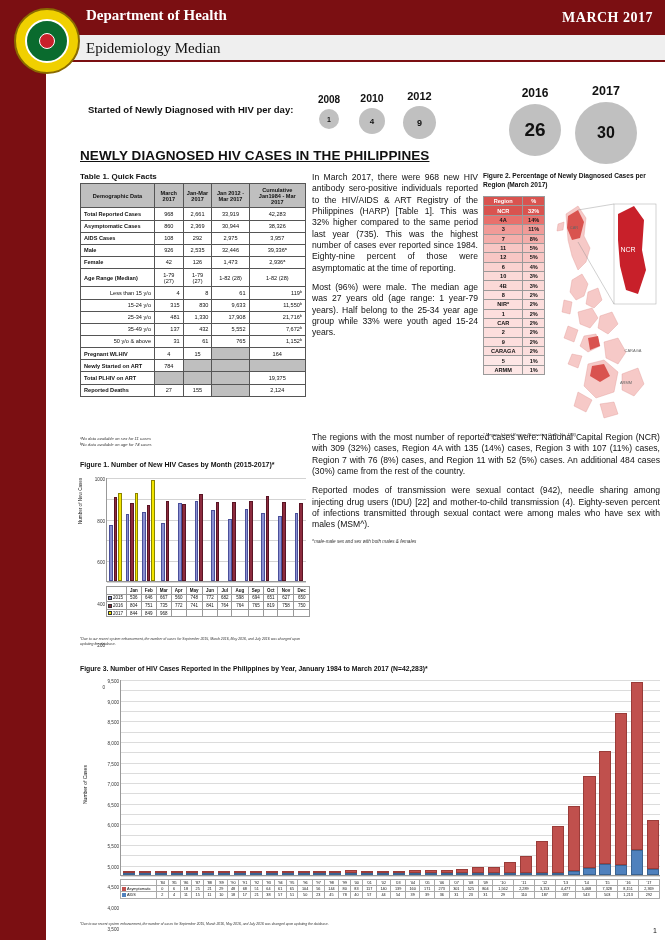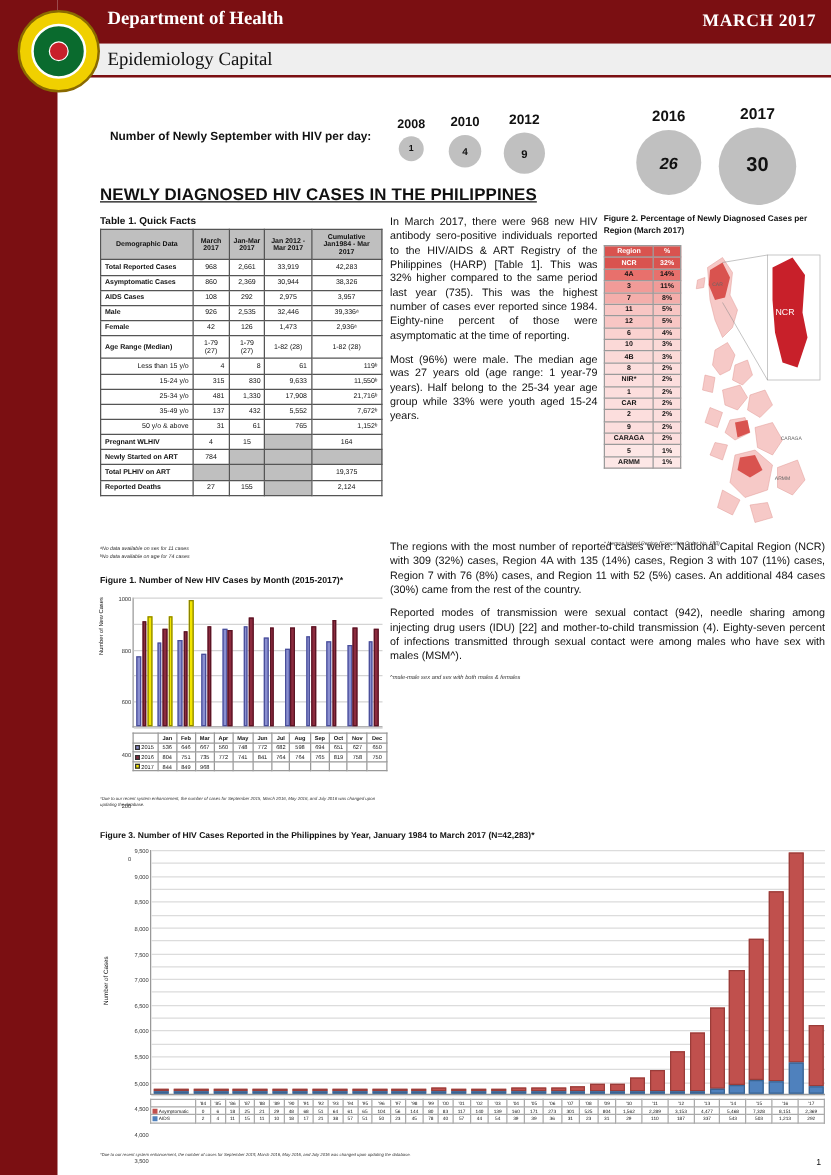--- a/index.html
+++ b/index.html
@@ -216,39 +216,39 @@
     <div class="spine-text">HIV/AIDS  and ART Registry of the Philippines (HARP)</div>
   </div>
 
   <div class="header-band"></div>
   <div class="header-sub-band"></div>
   <div class="seal">
     <div class="seal-inner"></div>
   </div>
   <div class="doh-title">Department of Health</div>
   <div class="month-year">MARCH 2017</div>
-  <div class="bureau">Epidemiology Capital</div>
-
-  <div class="perday-label">Number of Newly September with HIV per day:</div>
+  <div class="bureau">Epidemiology Median</div>
+
+  <div class="perday-label">Started of Newly Diagnosed with HIV per day:</div>
   <div class="circles" id="circles">
       <div class="circ-col" style="left: 12px; top: 16px; width: 34px;">
         <div class="circ-year" style="font-size: 10px;">2008</div>
         <div class="circ-bub" style="width: 20px; height: 20px; font-size: 7px; margin-top: 4px;">1</div>
       </div>
       <div class="circ-col" style="left: 52px; top: 14px; width: 40px;">
         <div class="circ-year" style="font-size: 10.5px;">2010</div>
         <div class="circ-bub" style="width: 26px; height: 26px; font-size: 8px; margin-top: 4px;">4</div>
       </div>
       <div class="circ-col" style="left: 96px; top: 12px; width: 47px;">
         <div class="circ-year" style="font-size: 11px;">2012</div>
         <div class="circ-bub" style="width: 33px; height: 33px; font-size: 9px; margin-top: 4px;">9</div>
       </div>
       <div class="circ-col" style="left: 202px; top: 8px; width: 66px;">
         <div class="circ-year" style="font-size: 12px;">2016</div>
-        <div class="circ-bub" style="width: 52px; height: 52px; font-size: 13px; margin-top: 4px; font-style: italic;">26</div>
+        <div class="circ-bub" style="width: 52px; height: 52px; font-size: 19px; margin-top: 4px;">26</div>
       </div>
       <div class="circ-col" style="left: 268px; top: 6px; width: 76px;">
         <div class="circ-year" style="font-size: 12.5px;">2017</div>
         <div class="circ-bub" style="width: 62px; height: 62px; font-size: 16px; margin-top: 4px;">30</div>
       </div>
     </div>
 
   <div class="main-heading">NEWLY DIAGNOSED HIV CASES IN THE PHILIPPINES</div>
 
   <div class="t1-title">Table 1. Quick Facts</div>

